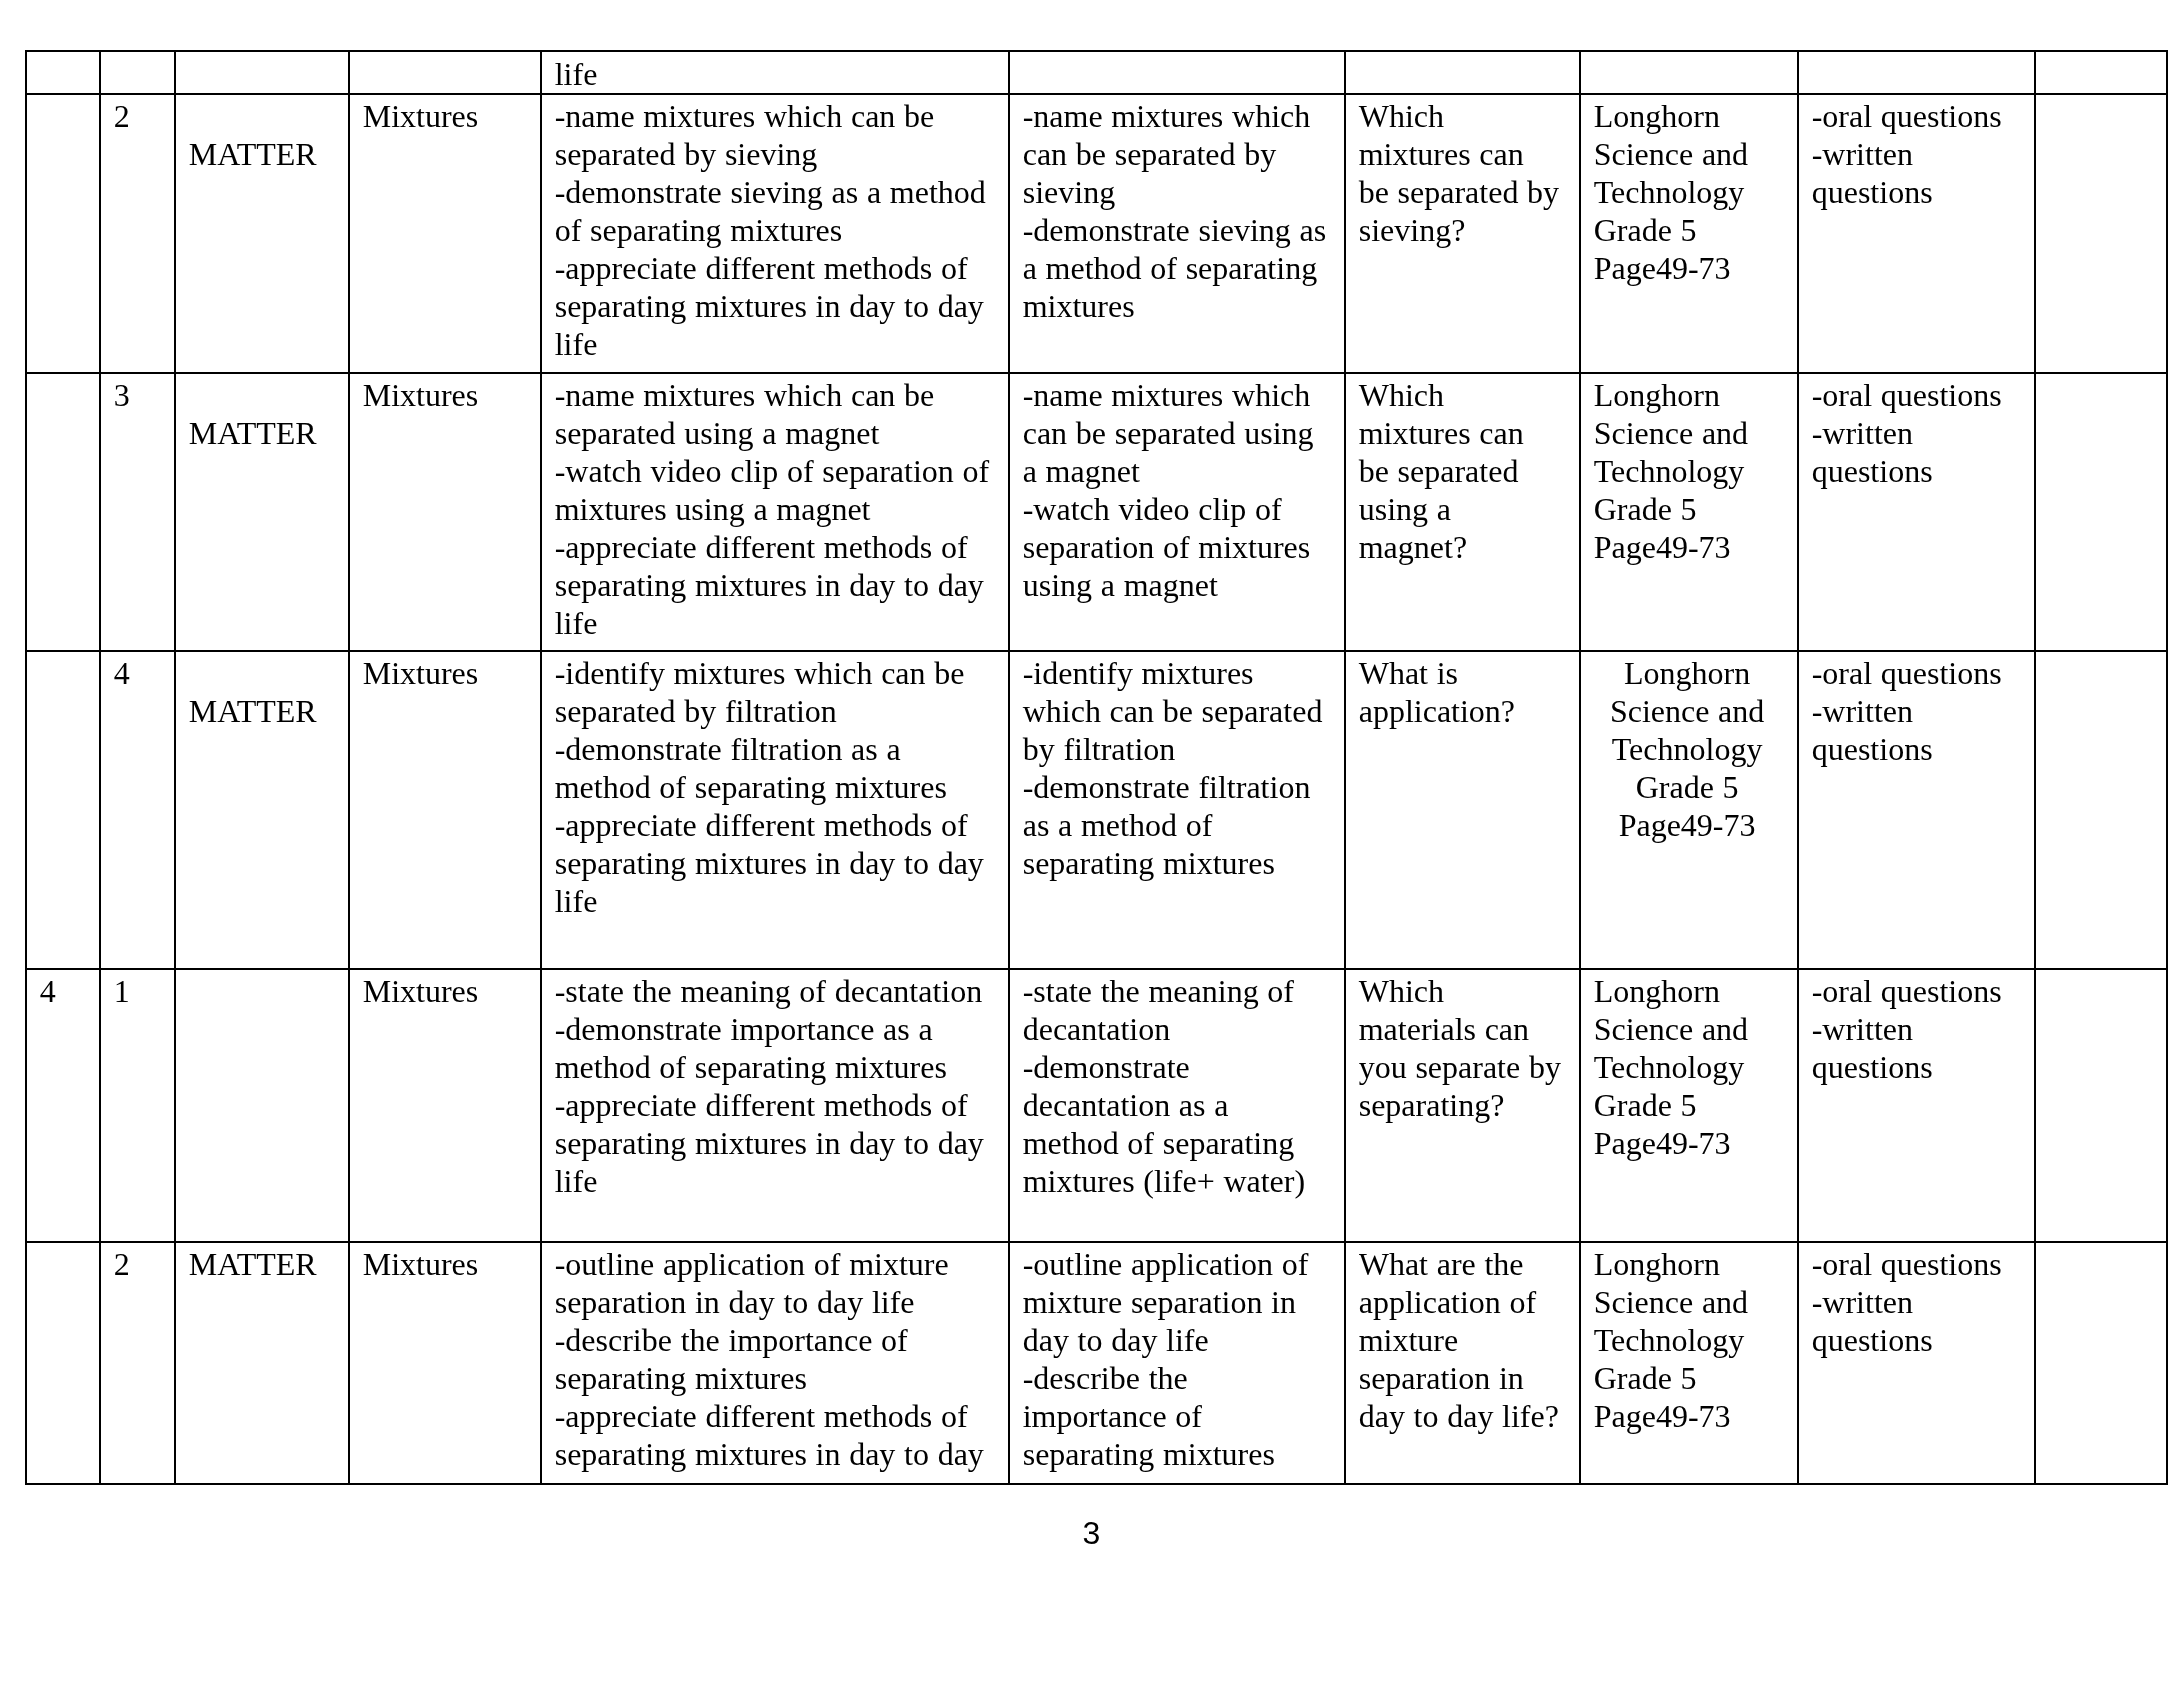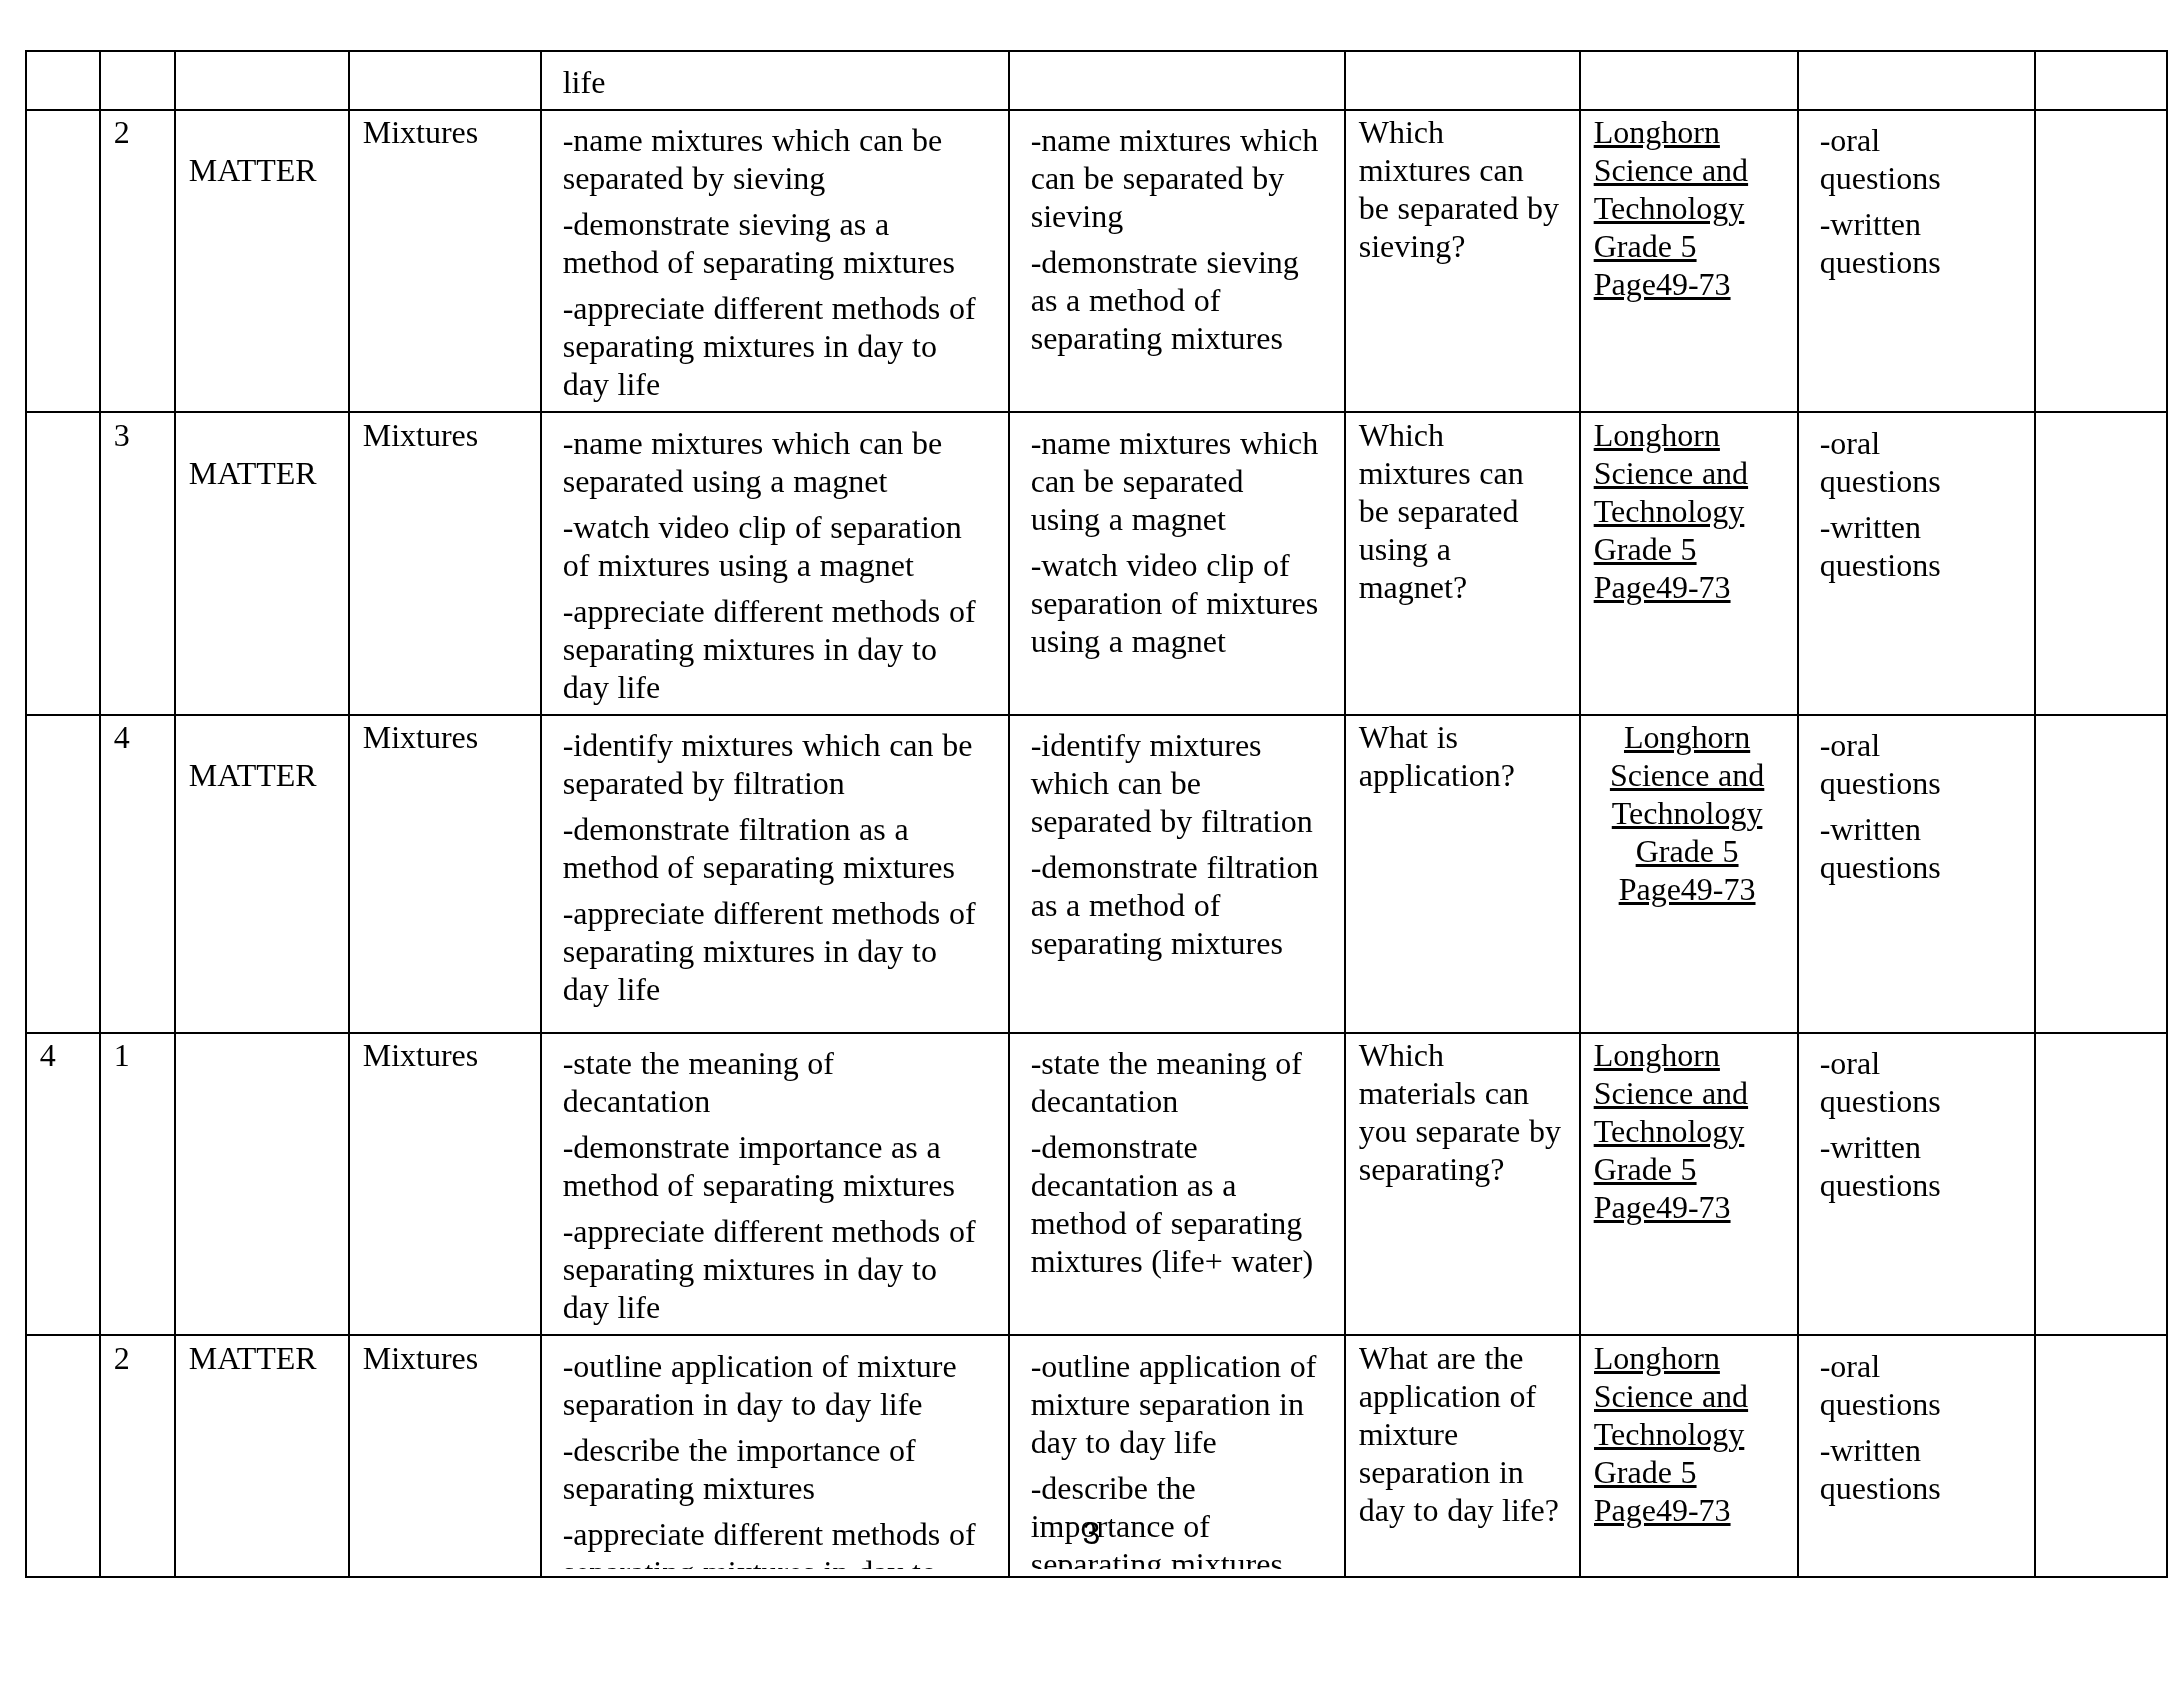--- a/index.html
+++ b/index.html
@@ -42,32 +42,32 @@
   col.c-objectives { width: 468px; }
   col.c-activities { width: 336px; }
   col.c-question   { width: 235px; }
   col.c-reference  { width: 218px; }
   col.c-assessment { width: 237px; }
   col.c-remarks    { width: 132px; }
 
   td.objectives { padding-right: 36px; }
   td.activities { padding-right: 16px; }
   td.question   { padding-right: 21px; }
-  td.reference  { padding-right: 24px; text-decoration: underline; }
+  td.reference  { padding-right: 24px; }
   td.assessment { padding-right: 33px; }
 
   
   tr.r0 { height: 40px;  }
   tr.r1 { height: 279px; }
   tr.r2 { height: 278px; }
   tr.r3 { height: 318px; }
   tr.r4 { height: 273px; }
   tr.r5 { height: 242px; }
 
-  .bullet { margin: 8px; padding: 0; }
+  .bullet { margin: 0; padding: 0; }
   .topic-offset { margin-top: 38px; }   
   .center { text-align: center; }
   .clip { max-height: 230px; overflow: hidden; } 
 
   .page-number {
     position: absolute;
     left: 0;
     top: 1516px;
     width: 2183px;
     text-align: center;

